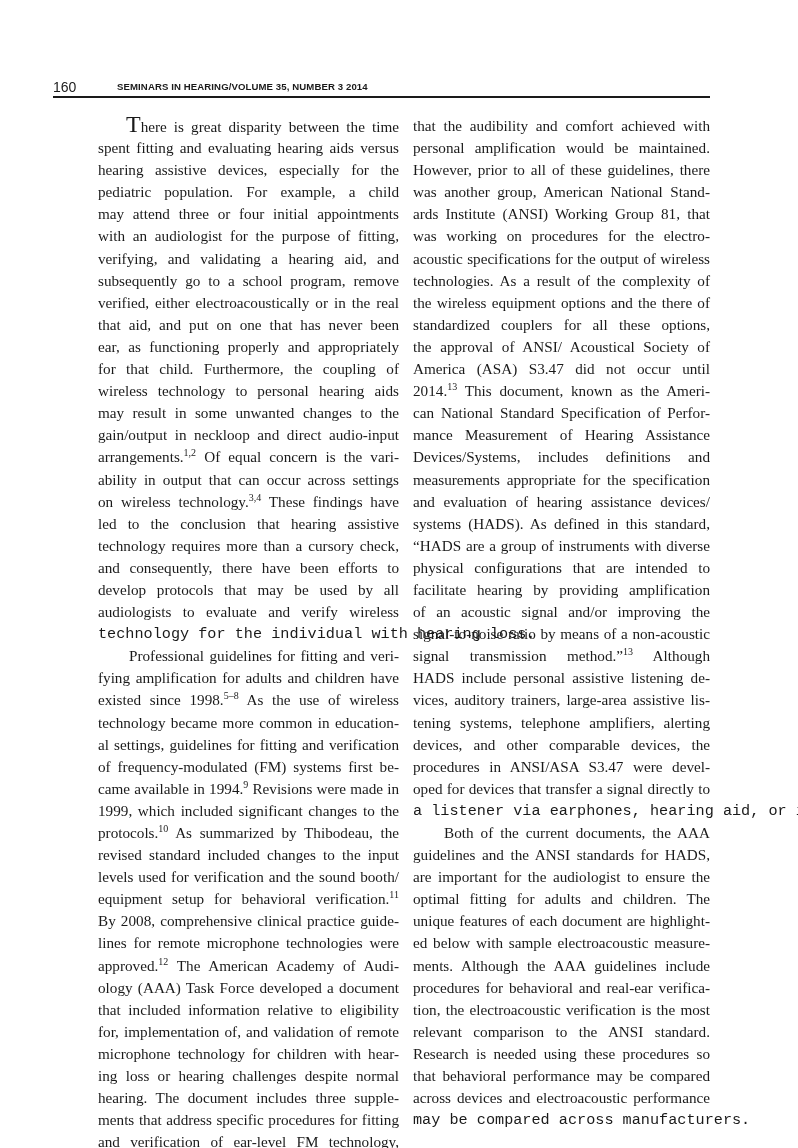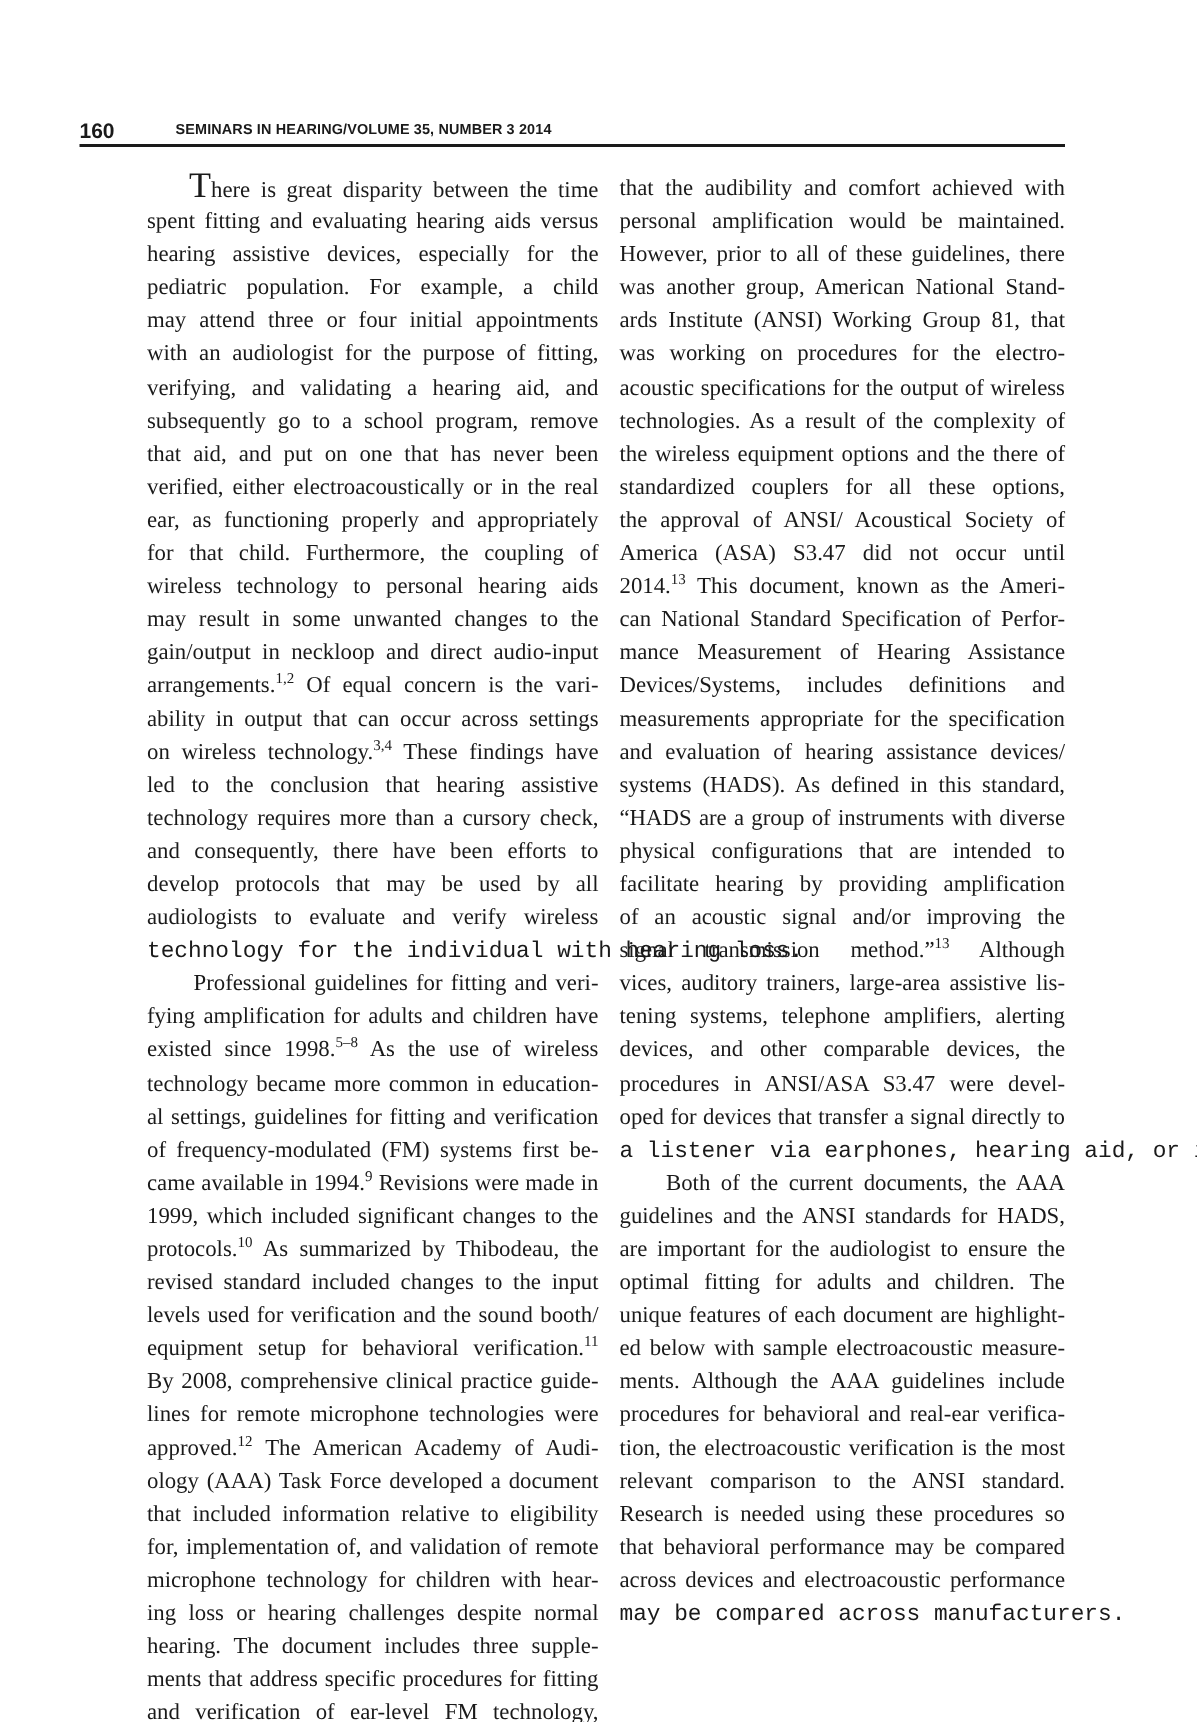--- a/index.html
+++ b/index.html
@@ -1,18 +1,18 @@
 <!DOCTYPE html>
 <html><head>
 <meta charset="utf-8">
 <style>
   html, body { margin: 0; padding: 0; background: #ffffff; }
   body { width: 798px; height: 1148px; position: relative; overflow: hidden; color: #1a1a1a; }
   .header { position: absolute; left: 53px; top: 80px; width: 657px; height: 16px; border-bottom: 2px solid #1a1a1a; font-family: "Liberation Sans", sans-serif; }
-  .header .pgnum { position: absolute; left: 0; top: -1px; font-size: 14px; font-weight: bold; letter-spacing: 0px; }
+  .header .pgnum { position: absolute; left: 0; top: -1px; font-size: 14px; font-weight: normal; letter-spacing: 0px; }
   .header .journal { position: absolute; left: 64px; top: 1px; font-size: 9.6px; font-weight: bold; letter-spacing: 0.1px; }
   .col { position: absolute; top: 115px; font-family: "Liberation Serif", serif; font-size: 15.2px; line-height: 22.1px; }
   .col-left { left: 98px; width: 301px; }
   .col-right { left: 413px; width: 297px; }
   .line { display: block; height: 22.1px; white-space: nowrap; text-align: justify; text-align-last: justify; overflow: visible; }
   .line.last { text-align-last: left; font-family: Liberation Mono, monospace; }
   .line.indent { padding-left: 31px; }
   .dropcap { font-size: 24px; line-height: 18px; }
   sup { font-size: 10px; line-height: 0; vertical-align: 6px; }
   .gap2 { display: block; height: 28px; }
@@ -27,22 +27,22 @@
 
 <div class="col col-left" id="col-left">
     <span class="line indent" style="padding-left: 28px;"><span class="dropcap">T</span>here is great disparity between the time</span>
     <span class="line">spent fitting and evaluating hearing aids versus</span>
     <span class="line">hearing assistive devices, especially for the</span>
     <span class="line">pediatric population. For example, a child</span>
     <span class="line">may attend three or four initial appointments</span>
     <span class="line">with an audiologist for the purpose of fitting,</span>
     <span class="line">verifying, and validating a hearing aid, and</span>
     <span class="line">subsequently go to a school program, remove</span>
+    <span class="line">verified, either electroacoustically or in the real</span>
     <span class="line">that aid, and put on one that has never been</span>
-    <span class="line">verified, either electroacoustically or in the real</span>
     <span class="line">ear, as functioning properly and appropriately</span>
     <span class="line">for that child. Furthermore, the coupling of</span>
     <span class="line">wireless technology to personal hearing aids</span>
     <span class="line">may result in some unwanted changes to the</span>
     <span class="line">gain/output in neckloop and direct audio-input</span>
     <span class="line">arrangements.<sup>1,2</sup> Of equal concern is the vari-</span>
     <span class="line">ability in output that can occur across settings</span>
     <span class="line">on wireless technology.<sup>3,4</sup> These findings have</span>
     <span class="line">led to the conclusion that hearing assistive</span>
     <span class="line">technology requires more than a cursory check,</span>
@@ -91,21 +91,23 @@
     <span class="line">can National Standard Specification of Perfor-</span>
     <span class="line">mance Measurement of Hearing Assistance</span>
     <span class="line">Devices/Systems, includes definitions and</span>
     <span class="line">measurements appropriate for the specification</span>
     <span class="line">and evaluation of hearing assistance devices/</span>
     <span class="line">systems (HADS). As defined in this standard,</span>
     <span class="line">“HADS are a group of instruments with diverse</span>
     <span class="line">physical configurations that are intended to</span>
     <span class="line">facilitate hearing by providing amplification</span>
     <span class="line">of an acoustic signal and/or improving the</span>
+    <span class="line">signal-to-noise ratio by means of a non-acoustic</span>
     <span class="line">signal transmission method.”<sup>13</sup> Although</span>
+    <span class="line">HADS include personal assistive listening de-</span>
     <span class="line">vices, auditory trainers, large-area assistive lis-</span>
     <span class="line">tening systems, telephone amplifiers, alerting</span>
     <span class="line">devices, and other comparable devices, the</span>
     <span class="line">procedures in ANSI/ASA S3.47 were devel-</span>
     <span class="line">oped for devices that transfer a signal directly to</span>
     <span class="line last">a listener via earphones, hearing aid, or implant.</span>
     <span class="line indent">Both of the current documents, the AAA</span>
     <span class="line">guidelines and the ANSI standards for HADS,</span>
     <span class="line">are important for the audiologist to ensure the</span>
     <span class="line">optimal fitting for adults and children. The</span>

